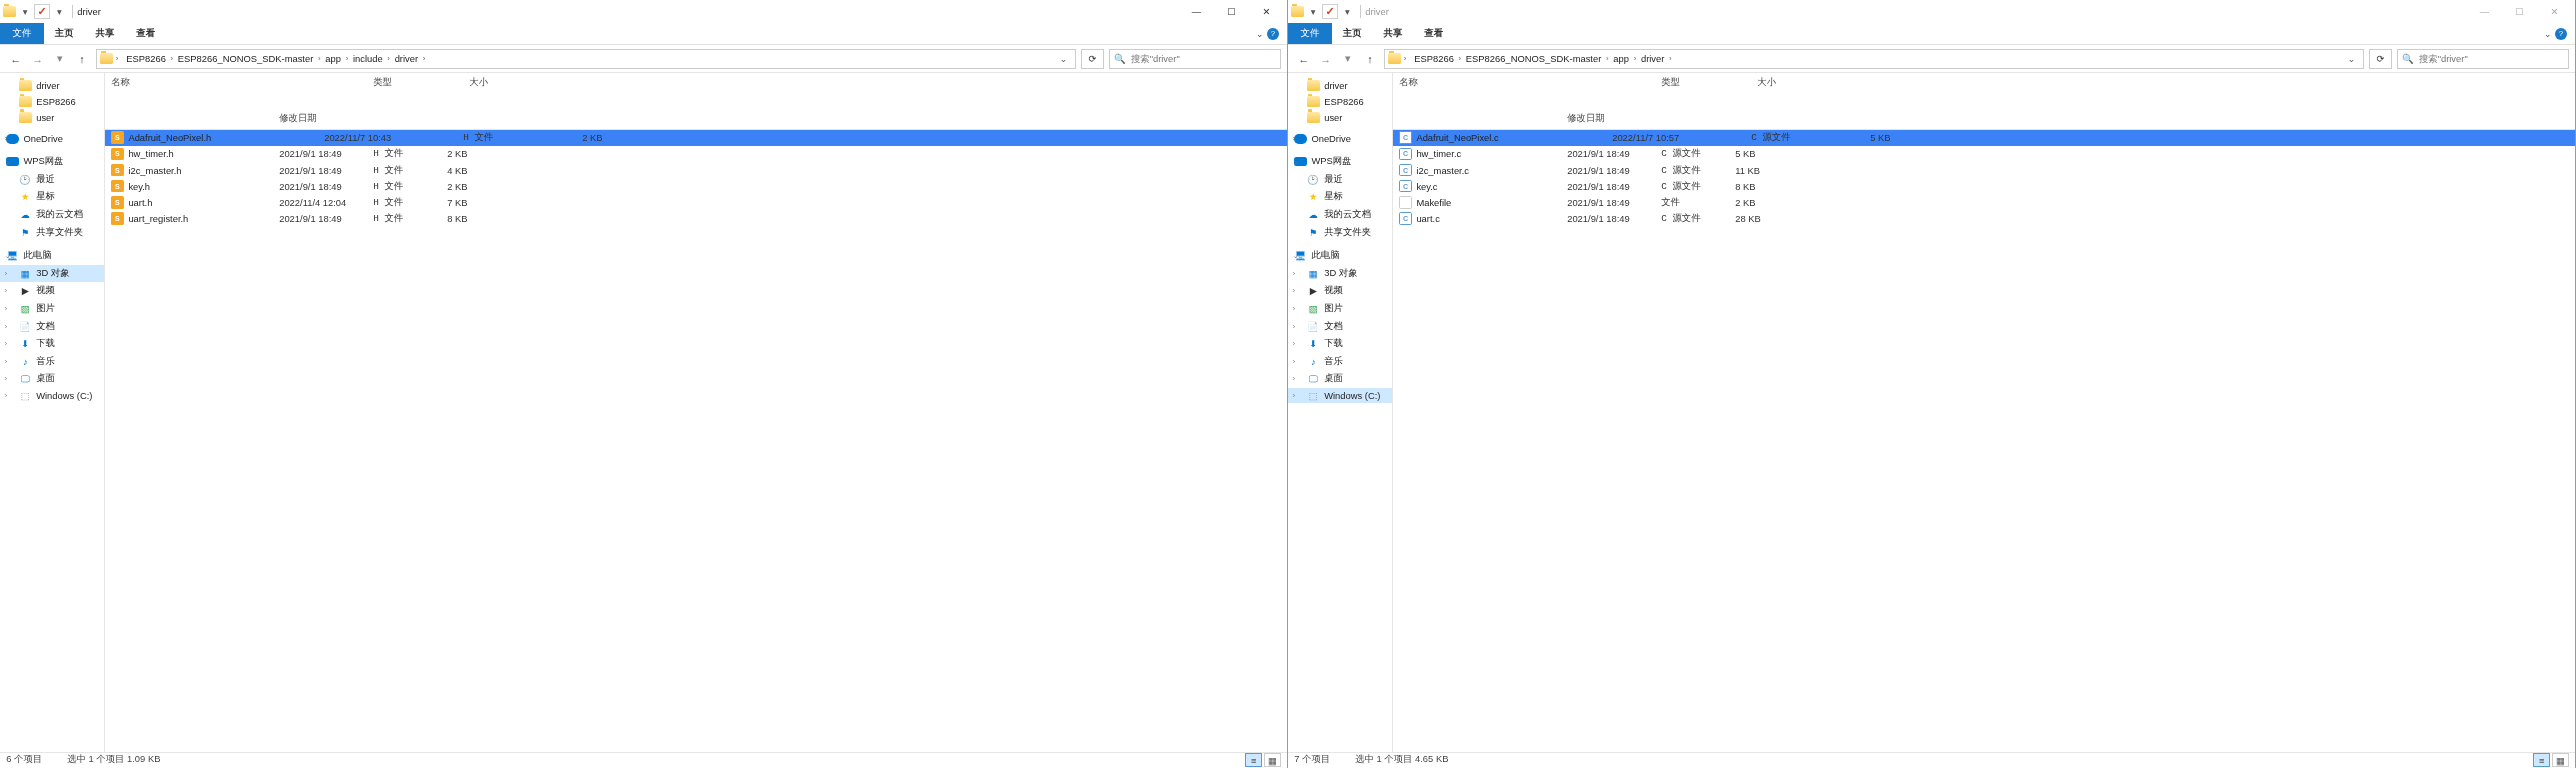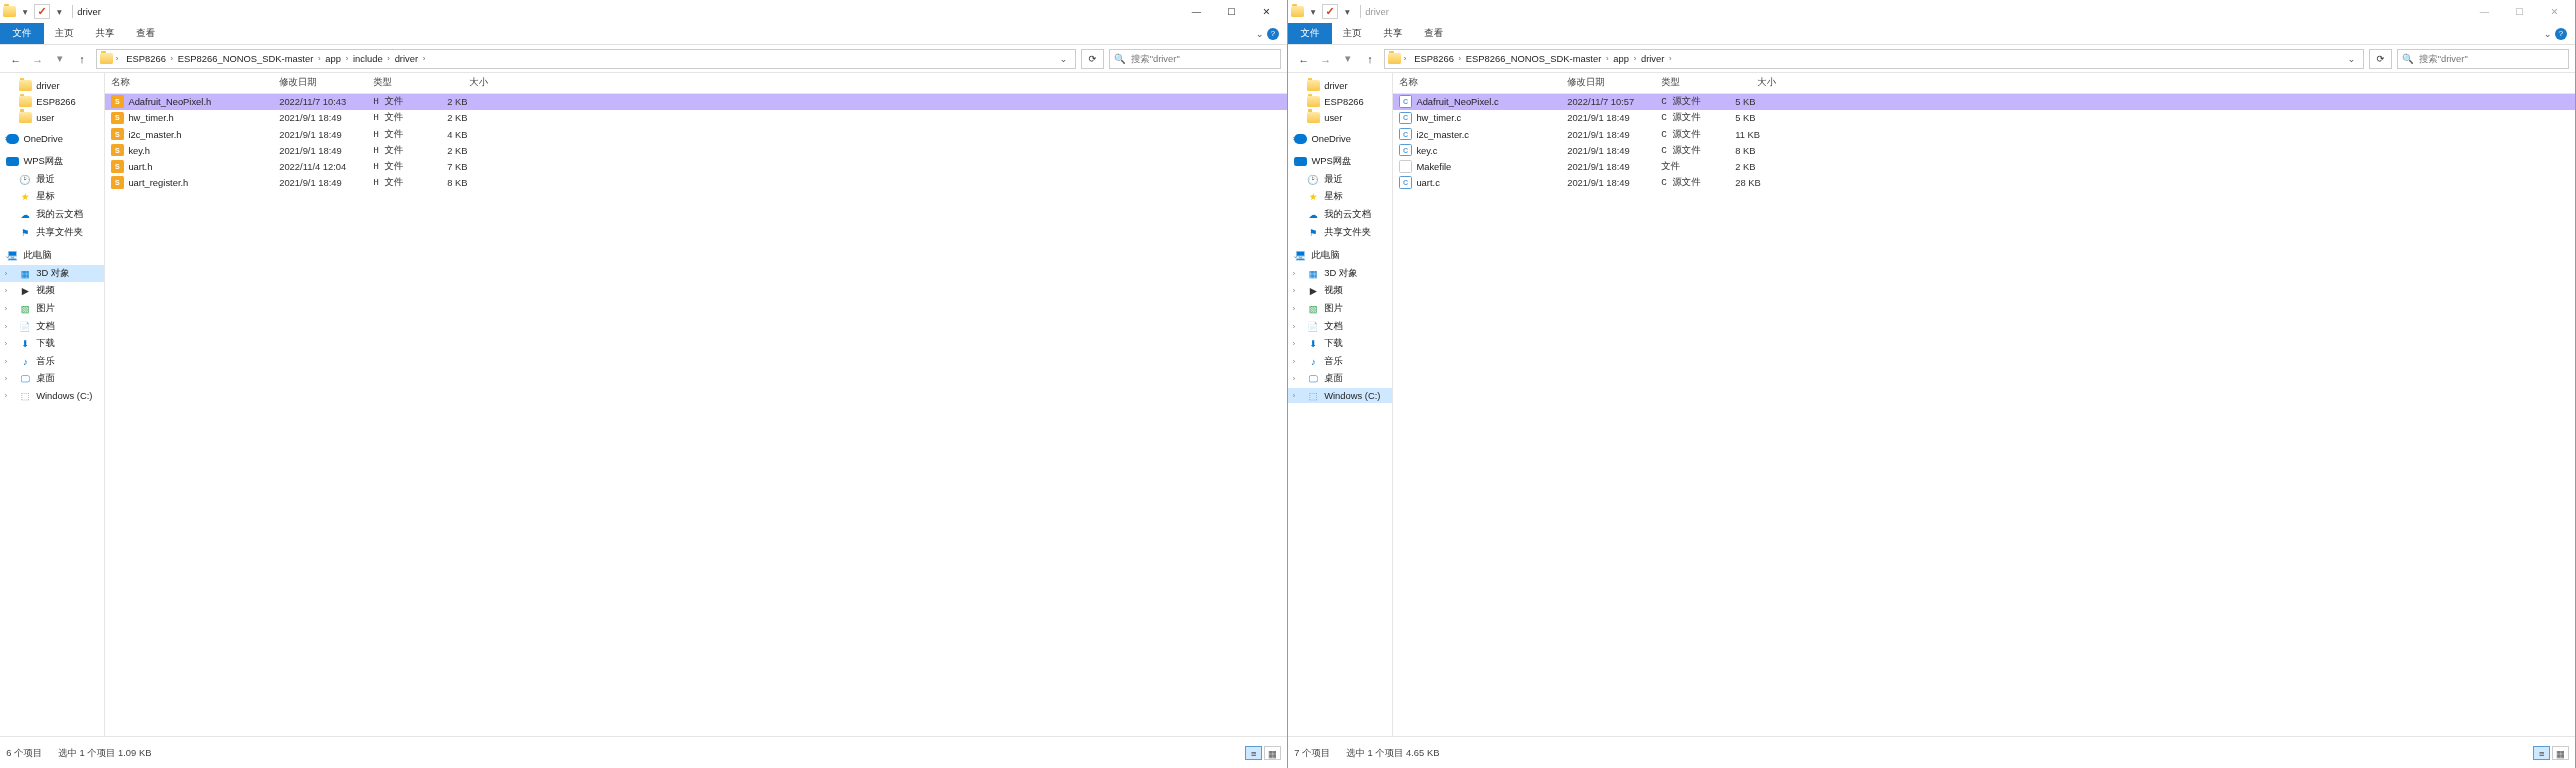--- a/index.html
+++ b/index.html
@@ -10,21 +10,21 @@
 .folder-icon { width: 12.5px; height: 11px; background: linear-gradient(180deg,#ffe9a6,#f8c74a); border-radius: 1.6px; display: inline-block; position: relative; }
 .folder-icon::before { content: ""; position: absolute; top: -2.3px; left: 0.8px; width: 4.7px; height: 2.3px; background: #f8c74a; border-radius: 0.8px 0.8px 0 0; }
 .checkbox-icon { width: 15.6px; height: 15.6px; border: 0.8px solid #d0d0d0; display: inline-flex; align-items: center; justify-content: center; color: #d24726; font-weight: bold; font-size: 11px; }
 .down-arrow { width: 15.6px; height: 15.6px; display: inline-flex; align-items: center; justify-content: center; color: #555; }
 .titlebar .sep { width: 0.8px; height: 12.5px; background: #ccc; margin: 0 4.7px; }
 .titlebar .title-text { color: #222; font-size: 9.4px; }
 .winctrl { margin-left: auto; display: flex; }
 .winctrl .btn { width: 35px; height: 23.4px; display: flex; align-items: center; justify-content: center; color: #333; }
 .ribbon-tabs { height: 22px; display: flex; align-items: stretch; border-bottom: 0.8px solid #e1e1e1; }
 .ribbon-tabs .file-tab { background: #1979ca; color: #fff; padding: 0 12.5px; display: flex; align-items: center; }
-.ribbon-tabs .tab { padding: 0 11px; display: flex; align-items: center; color: #333; }
+.ribbon-tabs .tab { padding: 0 11px; display: flex; align-items: center; color: #333; font-weight: bold; }
 .ribbon-tabs .expand { margin-left: auto; display: flex; align-items: center; gap: 3.1px; padding: 0 7.8px; color: #555; }
 .help-badge { width: 12.5px; height: 12.5px; border-radius: 50%; background: #1979ca; color: #fff; display: inline-flex; align-items: center; justify-content: center; font-size: 7.8px; }
 .navbar { height: 28px; display: flex; align-items: center; gap: 4.7px; padding: 0 6.2px; border-bottom: 0.8px solid #e5e5e5; }
 .nav-arrows { display: flex; gap: 3.1px; align-items: center; color: #888; }
 .nav-arrows .arrow { width: 19px; height: 19px; display: flex; align-items: center; justify-content: center; font-size: 11px; }
 .nav-arrows .arrow.active { color: #333; }
 .nav-arrows .up { color: #333; }
 .address { flex: 1; display: flex; align-items: center; border: 0.8px solid #ccc; height: 20px; padding: 0 3.1px; gap: 3.1px; min-width: 0; }
 .crumbs { display: flex; align-items: center; overflow: hidden; flex: 1; }
 .crumb { padding: 0 4.7px; color: #222; white-space: nowrap; }
@@ -53,36 +53,36 @@
 .doc-icon { color: #555; }
 .dl-icon { color: #0078d4; }
 .music-icon { color: #0078d4; }
 .desktop-icon { color: #0078d4; }
 .disk-icon { color: #888; }
 .cloud-doc-icon { color: #0078d4; }
 .share-icon { color: #0078d4; }
 .listview { flex: 1; display: flex; flex-direction: column; }
 .columns { display: flex; border-bottom: 0.8px solid #e5e5e5; padding: 3.1px 0 3.1px 6.2px; color: #444; }
 .col-name { flex: 0 0 168px; }
-.col-date { flex: 0 0 94px; }
+.col-date { flex: 0 0 94px; margin-top: 36px; }
 .col-type { flex: 0 0 74px; font-family: Liberation Serif, serif; }
 .col-size { flex: 0 0 47px; text-align: right; padding-right: 6.2px; }
 .rows { flex: 1; overflow: auto; }
 .row { display: flex; align-items: center; padding: 1.6px 0 1.6px 6.2px; color: #222; }
-.row.selected { background: #c4b5fd; }
+.row.selected { background: #3b82f6; gap: 45px; }
 .row .cell-name { flex: 0 0 168px; display: flex; align-items: center; gap: 4.7px; }
 .row .cell-date { flex: 0 0 94px; color: #333; }
 .row .cell-type { flex: 0 0 74px; color: #333; font-family: Liberation Mono, monospace; }
 .row .cell-size { flex: 0 0 47px; text-align: left; padding-right: 6.2px; color: #333; }
 .file-icon { width: 12.5px; height: 12.5px; display: inline-flex; align-items: center; justify-content: center; font-size: 7px; font-weight: bold; border-radius: 1.6px; flex-shrink: 0; }
 .file-icon.h { background: #f5a623; color: #fff; }
 .file-icon.c { background: #fff; border: 0.8px solid #5a9bd4; color: #5a9bd4; }
 .file-icon.folder { background: linear-gradient(180deg,#ffe9a6,#f8c74a); }
 .file-icon.plain { background: #fff; border: 0.8px solid #ccc; }
-.statusbar { height: 33px; border-top: 0.8px solid #e5e5e5; display: flex; align-items: center; padding: 0 6.2px; gap: 16px; color: #444; font-size: 8.6px; }
+.statusbar { height: 17px; border-top: 0.8px solid #e5e5e5; display: flex; align-items: flex-start; padding: 0 6.2px; gap: 25px; color: #444; font-size: 8.6px; }
 .statusbar .fill { flex: 1; }
 .view-toggle { display: flex; gap: 1.6px; }
 .view-toggle .vbtn { width: 17px; height: 14px; border: 0.8px solid #ccc; display: flex; align-items: center; justify-content: center; color: #555; }
 .view-toggle .vbtn.active { background: #cde8ff; border-color: #5a9bd4; }
 .panel.inactive .titlebar { color: #999; }
 .panel.inactive .winctrl .btn { color: #aaa; }
 .panel.inactive .titlebar .title-text { color: #999; }
 </style>
 </head>
 <body>

